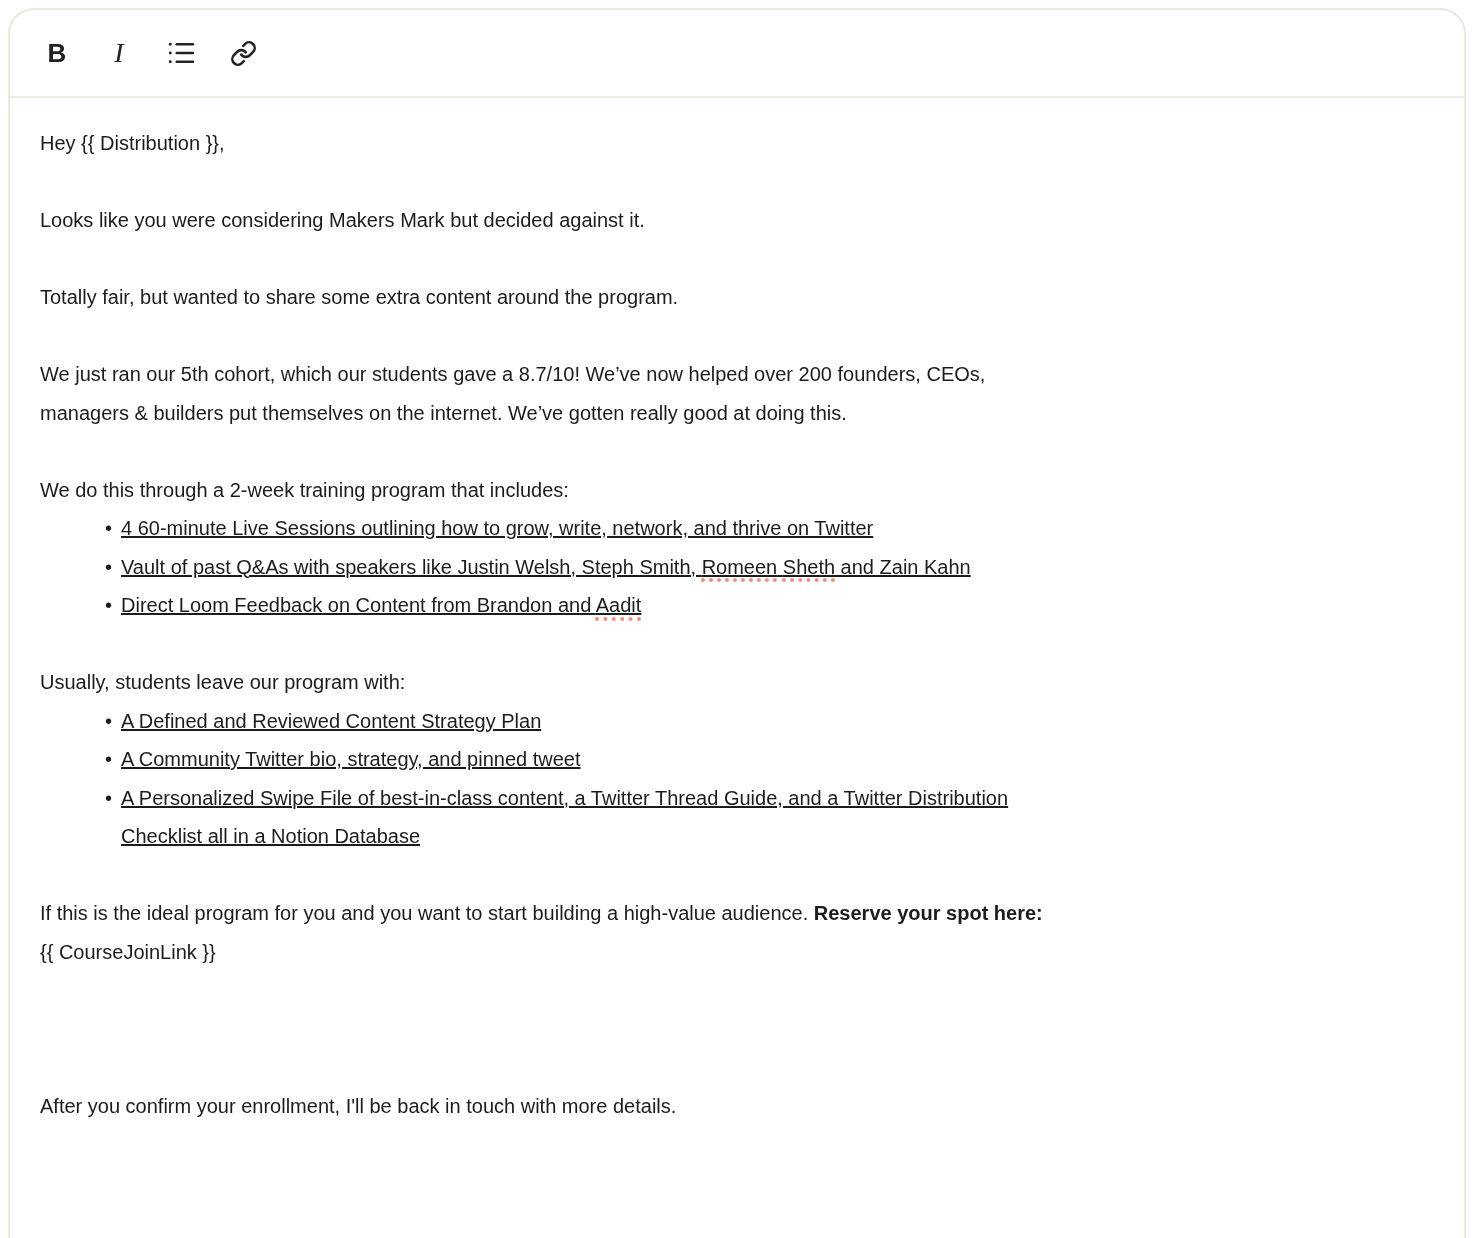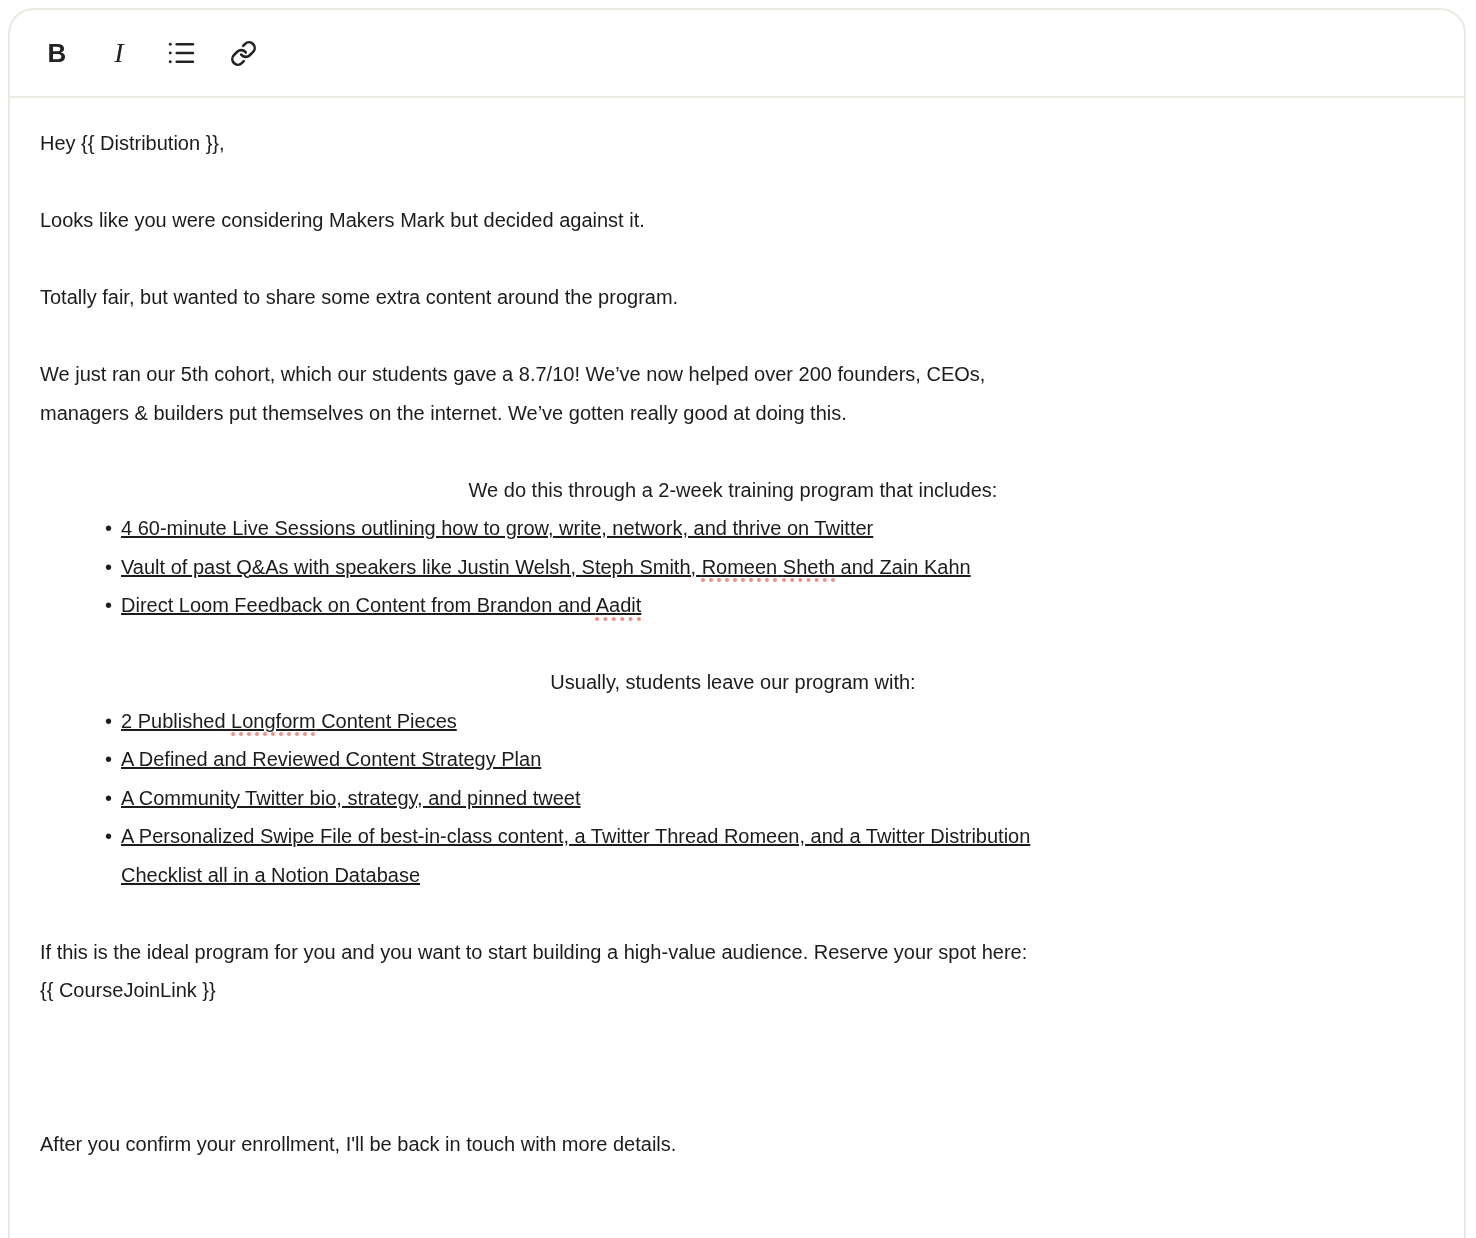--- a/index.html
+++ b/index.html
@@ -50,21 +50,21 @@
     line-height: 1;
     color: #222222;
   }
   .editor-body {
     padding: 26px 38px 40px 30px;
     font-size: 20px;
     line-height: 38.5px;
     color: #1c1c1c;
   }
   .para { margin: 0 0 38.5px 0; }
-  .para.tight { margin-bottom: 0; text-align: center; }
+  .para.tight { margin-bottom: 0; }
   .empty-line { min-height: 38.5px; }
   ul.bullet-list {
     list-style: none;
     margin: 0 0 38.5px 0;
     padding: 0 0 0 65px;
     text-decoration: underline;
   }
   ul.bullet-list li {
     position: relative;
     padding-left: 16px;
@@ -75,21 +75,21 @@
     left: 0; top: 0;
     color: #1c1c1c;
   }
   .misspelled {
     text-decoration-line: underline;
     text-decoration-style: dotted;
     text-decoration-color: var(--spell, #f18f85);
     text-decoration-thickness: 3.5px;
     text-underline-offset: 5px;
   }
-  .bold-inline { font-weight: 400; }
+  .bold-inline { font-weight: 700; }
   svg { display: block; }
 </style>
 </head>
 <body>
 
 <div class="editor-frame">
 
   <div class="toolbar">
     <button class="tb-btn">
         <span class="bold-label">B</span>
@@ -131,24 +131,23 @@
 
     <p class="para tight"><span>We do this through a 2-week training program that includes:</span></p>
     <ul class="bullet-list">
       <li><span>4 60-minute Live Sessions outlining how to grow, write, network, and thrive on Twitter</span></li>
       <li><span>Vault of past Q&amp;As with speakers like Justin Welsh, Steph Smith, </span><span class="misspelled">Romeen</span><span> </span><span class="misspelled">Sheth</span><span> and Zain Kahn</span></li>
       <li><span>Direct Loom Feedback on Content from Brandon and </span><span class="misspelled">Aadit</span></li>
     </ul>
 
     <p class="para tight"><span>Usually, students leave our program with:</span></p>
     <ul class="bullet-list">
-      <li><span>2 Published </span><span class="misspelled">Longform</span><span> Content Pieces</span></li>
       <li><span>A Defined and Reviewed Content Strategy Plan</span></li>
       <li><span>A Community Twitter bio, strategy, and pinned tweet</span></li>
-      <li><span>A Personalized Swipe File of best-in-class content, a Twitter Thread Romeen, and a Twitter Distribution</span><br><span>Checklist all in a Notion Database</span></li>
+      <li><span>A Personalized Swipe File of best-in-class content, a Twitter Thread Guide, and a Twitter Distribution</span><br><span>Checklist all in a Notion Database</span></li>
     </ul>
 
     <p class="para"><span>If this is the ideal program for you and you want to start building a high-value audience. </span><span class="bold-inline">Reserve your spot here:</span><br><span>{{ CourseJoinLink }}</span></p>
 
     <p class="para empty-line"></p>
 
     <p class="para"><span>After you confirm your enrollment, I'll be back in touch with more details.</span></p>
 
   </div>
 </div>

